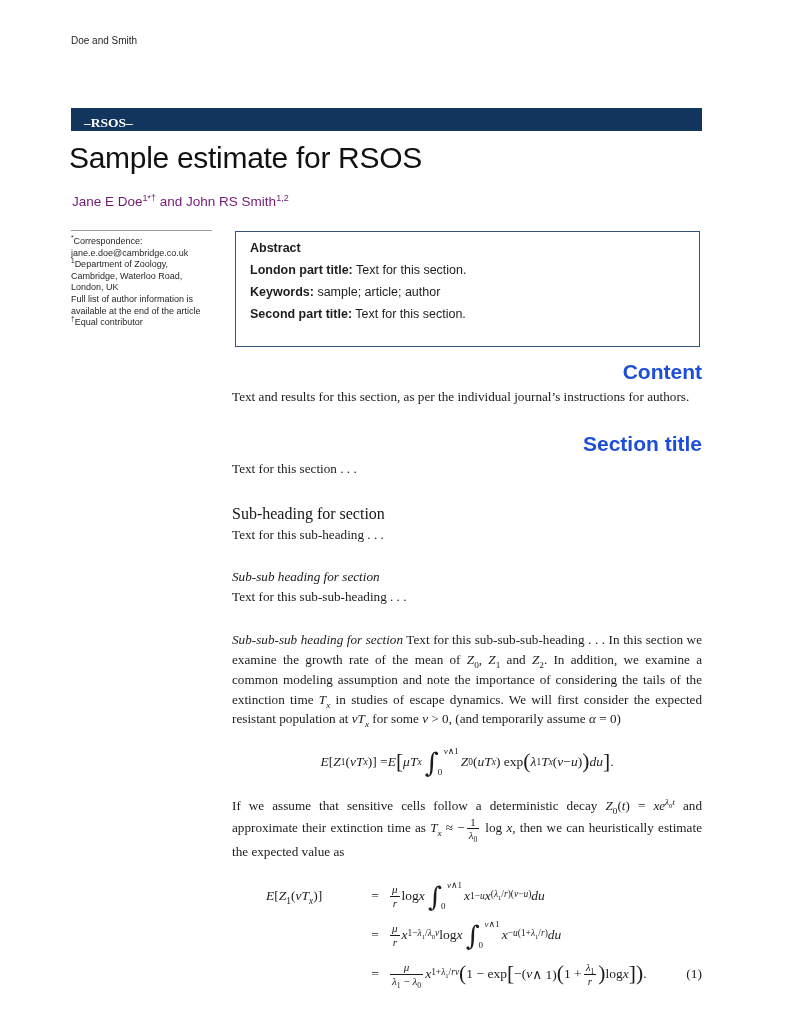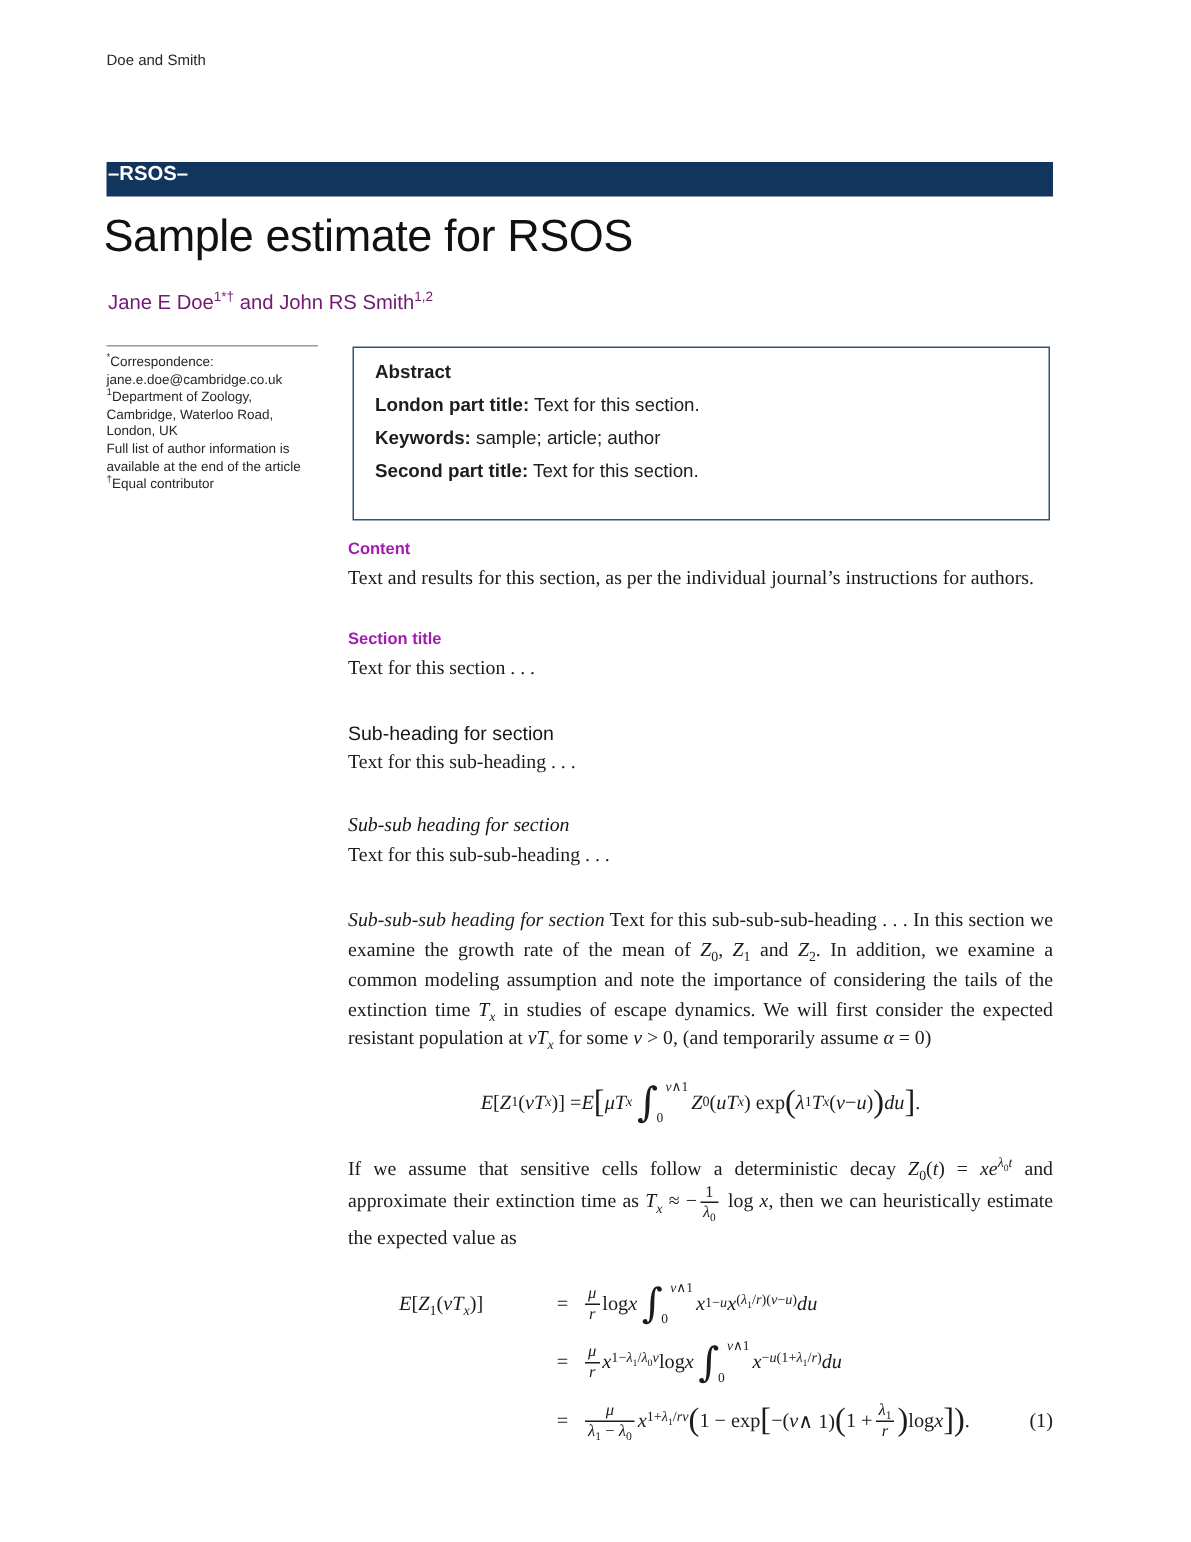--- a/index.html
+++ b/index.html
@@ -9,22 +9,22 @@
   }
   
   .running-head{
     position:absolute;left:71px;top:35px;
     font-family:Liberation Sans, sans-serif;font-size:10px;color:#262626;
   }
   
   .banner{
     position:absolute;left:71px;top:108px;width:631px;height:23px;
     background:var(--banner-bg,#12355e);color:var(--banner-fg,#ffffff);
-    font-family:Liberation Sans, sans-serif;font-weight:bold;font-size:13.5px;
-    display:flex;align-items:flex-start;padding-left:1px;box-sizing:border-box;
+    font-family:Liberation Serif, serif;font-weight:bold;font-size:13.5px;
+    display:flex;align-items:flex-end;padding-left:13px;box-sizing:border-box;
   }
   
   .title{
     position:absolute;left:69px;top:141px;margin:0;
     font-family:"Liberation Sans",sans-serif;font-weight:normal;font-size:30px;
     letter-spacing:-0.3px;color:#111;
   }
   .authors{
     position:absolute;left:72px;top:194px;
     font-family:"Liberation Sans",sans-serif;font-size:13.5px;color:#701a75;
@@ -42,25 +42,25 @@
   .abstract{
     position:absolute;left:235px;top:231px;width:465px;height:116px;box-sizing:border-box;
     border:1px solid var(--abstract-border,#34507c);
     padding:9px 14px;font-family:"Liberation Sans",sans-serif;font-size:12.5px;color:#1d1d1d;
   }
   .ab-h{font-weight:bold;}
   .ab-row{margin-top:8px;}
   
   .main{position:absolute;left:232px;top:360px;width:470px;}
   .main h2{
-    font-family:"Liberation Sans",sans-serif;font-size:11px;font-weight:bold;
-    margin:0 0 3px 0;color:#a21caf;
+    font-family:"Liberation Sans",sans-serif;font-size:21px;font-weight:bold;
+    margin:0 0 3px 0;color:#1d4ed8;text-align:right;
   }
   .main h3{
-    font-family:Liberation Sans, sans-serif;font-size:13px;font-weight:normal;
+    font-family:Liberation Serif, serif;font-size:16px;font-weight:normal;
     margin:26px 0 2px 0;color:#161616;
   }
   .main h4{
     font-family:"Liberation Serif",serif;font-size:13.2px;font-weight:normal;font-style:italic;
     margin:25px 0 2px 0;color:#161616;
   }
   .main p{
     margin:0;font-size:13.2px;line-height:1.5;text-align:justify;
   }
   .mt1{margin-top:25px !important;}

